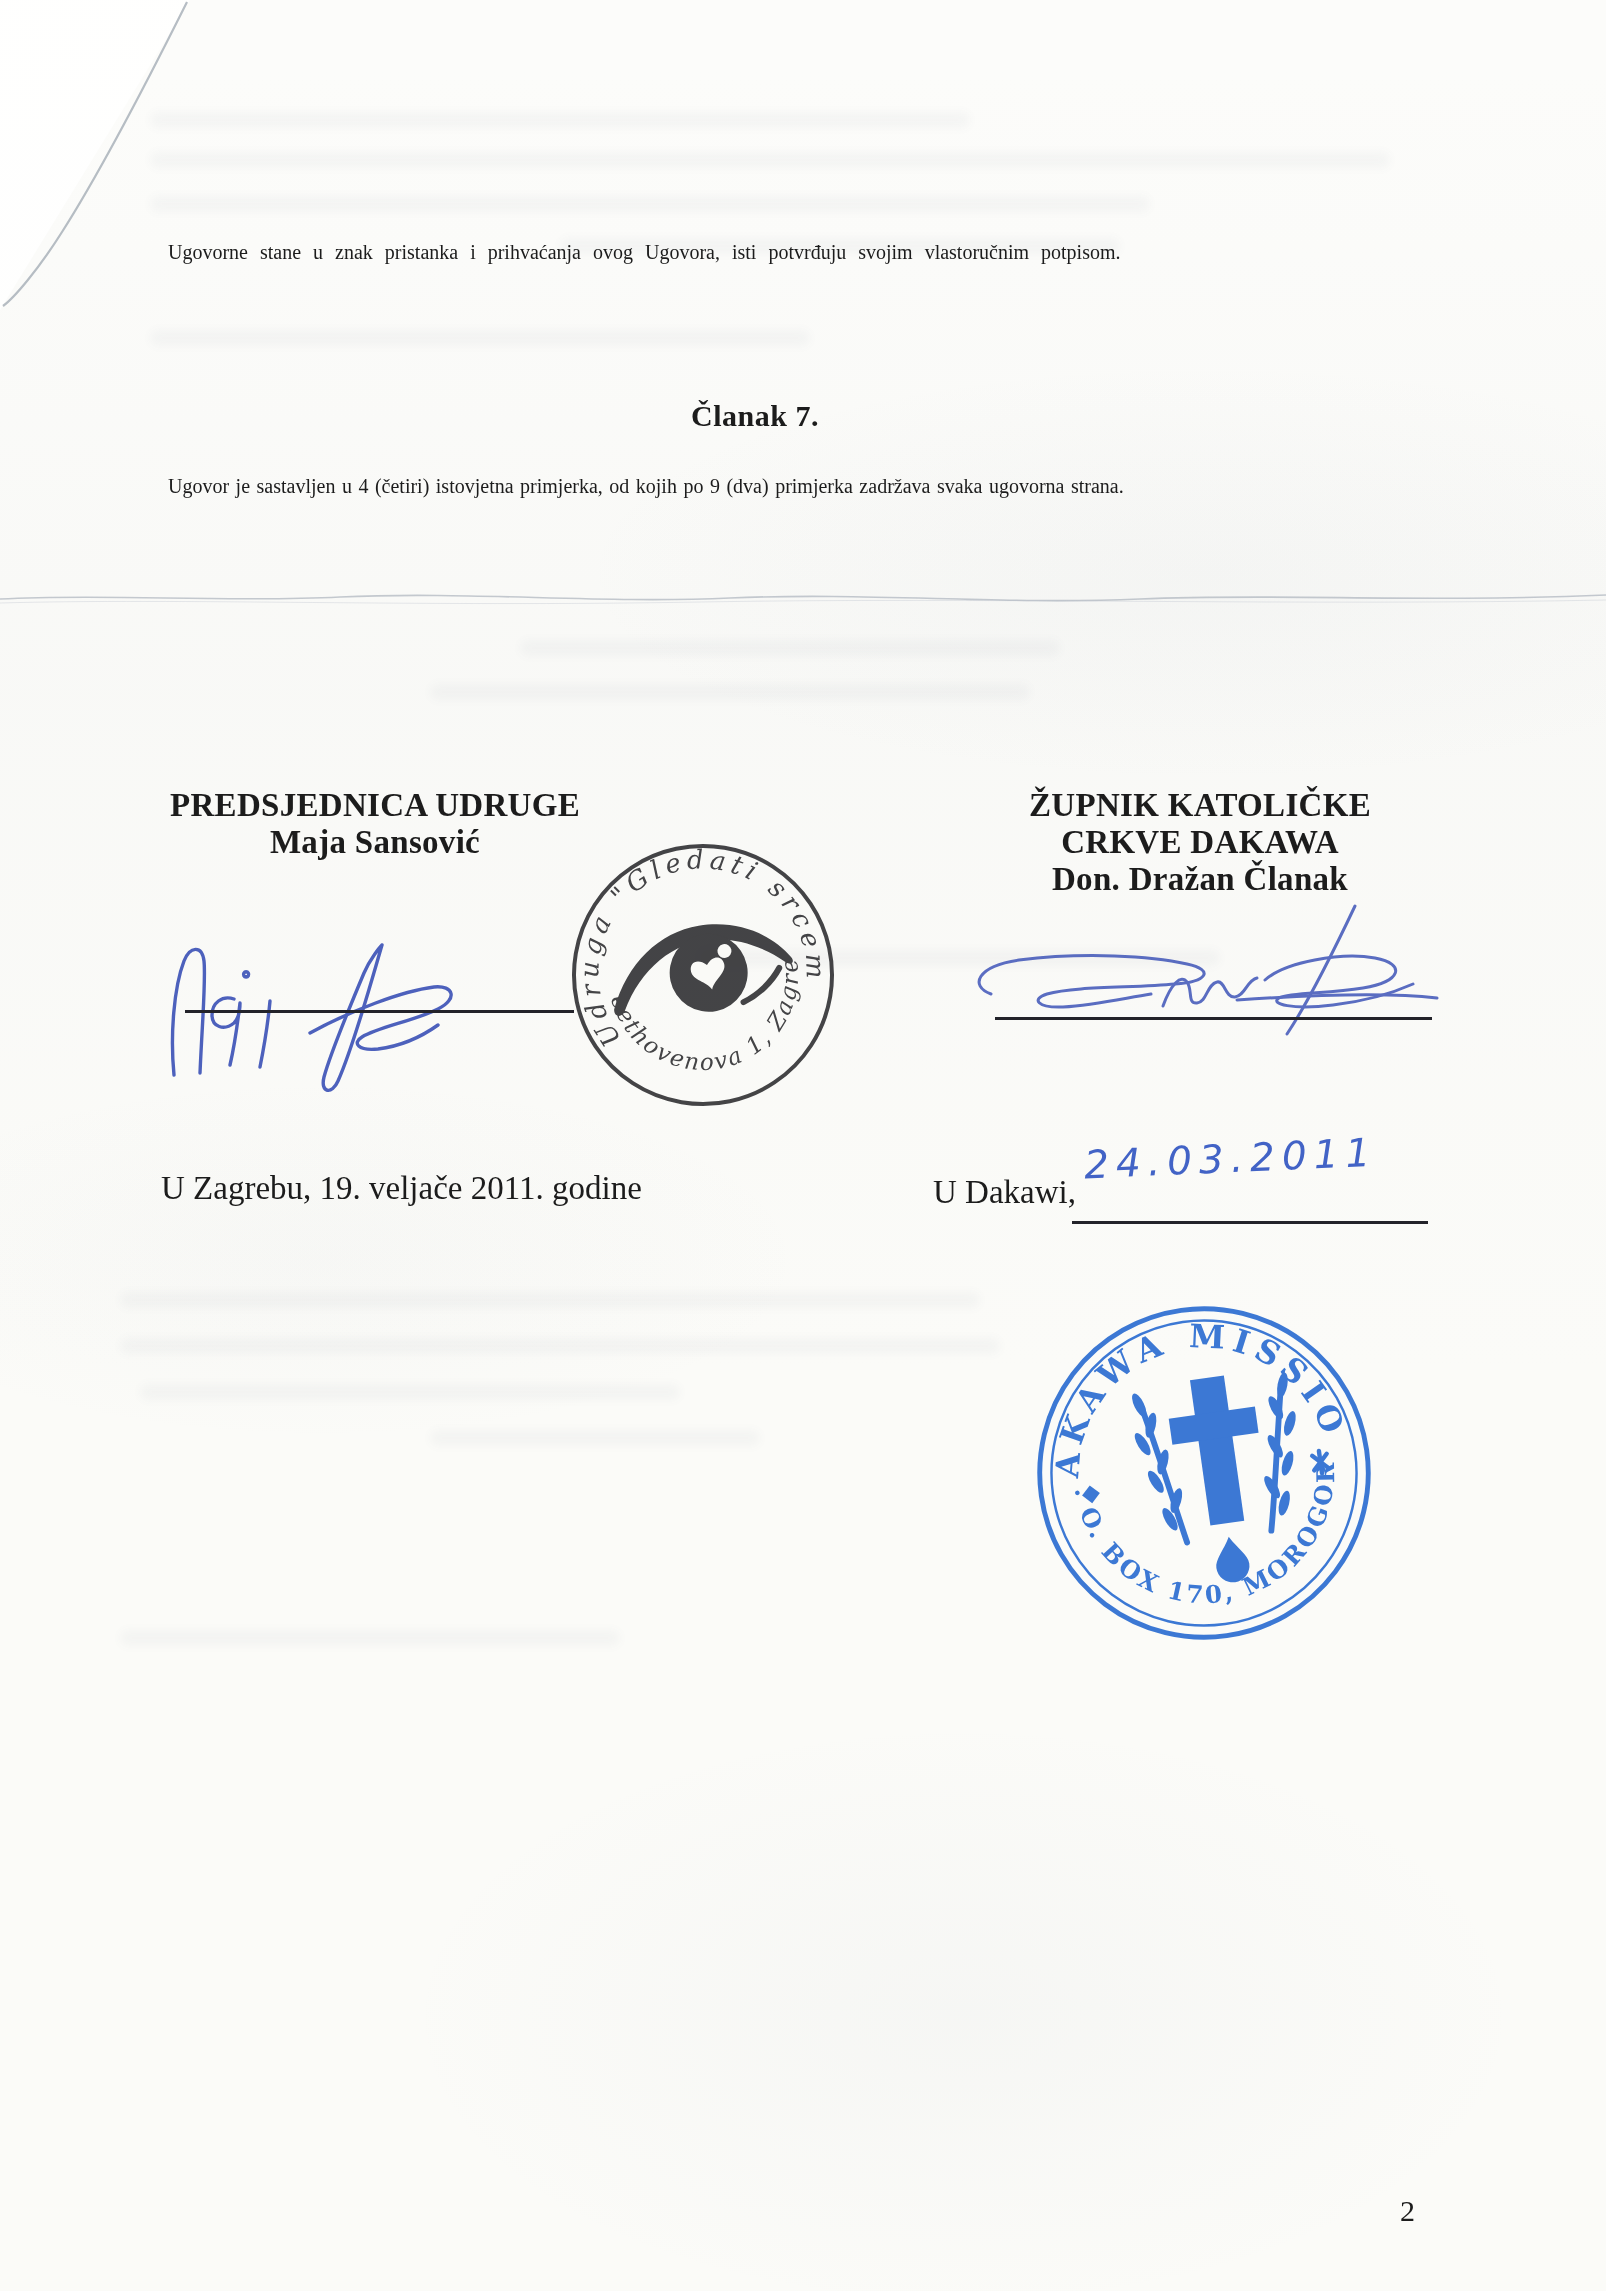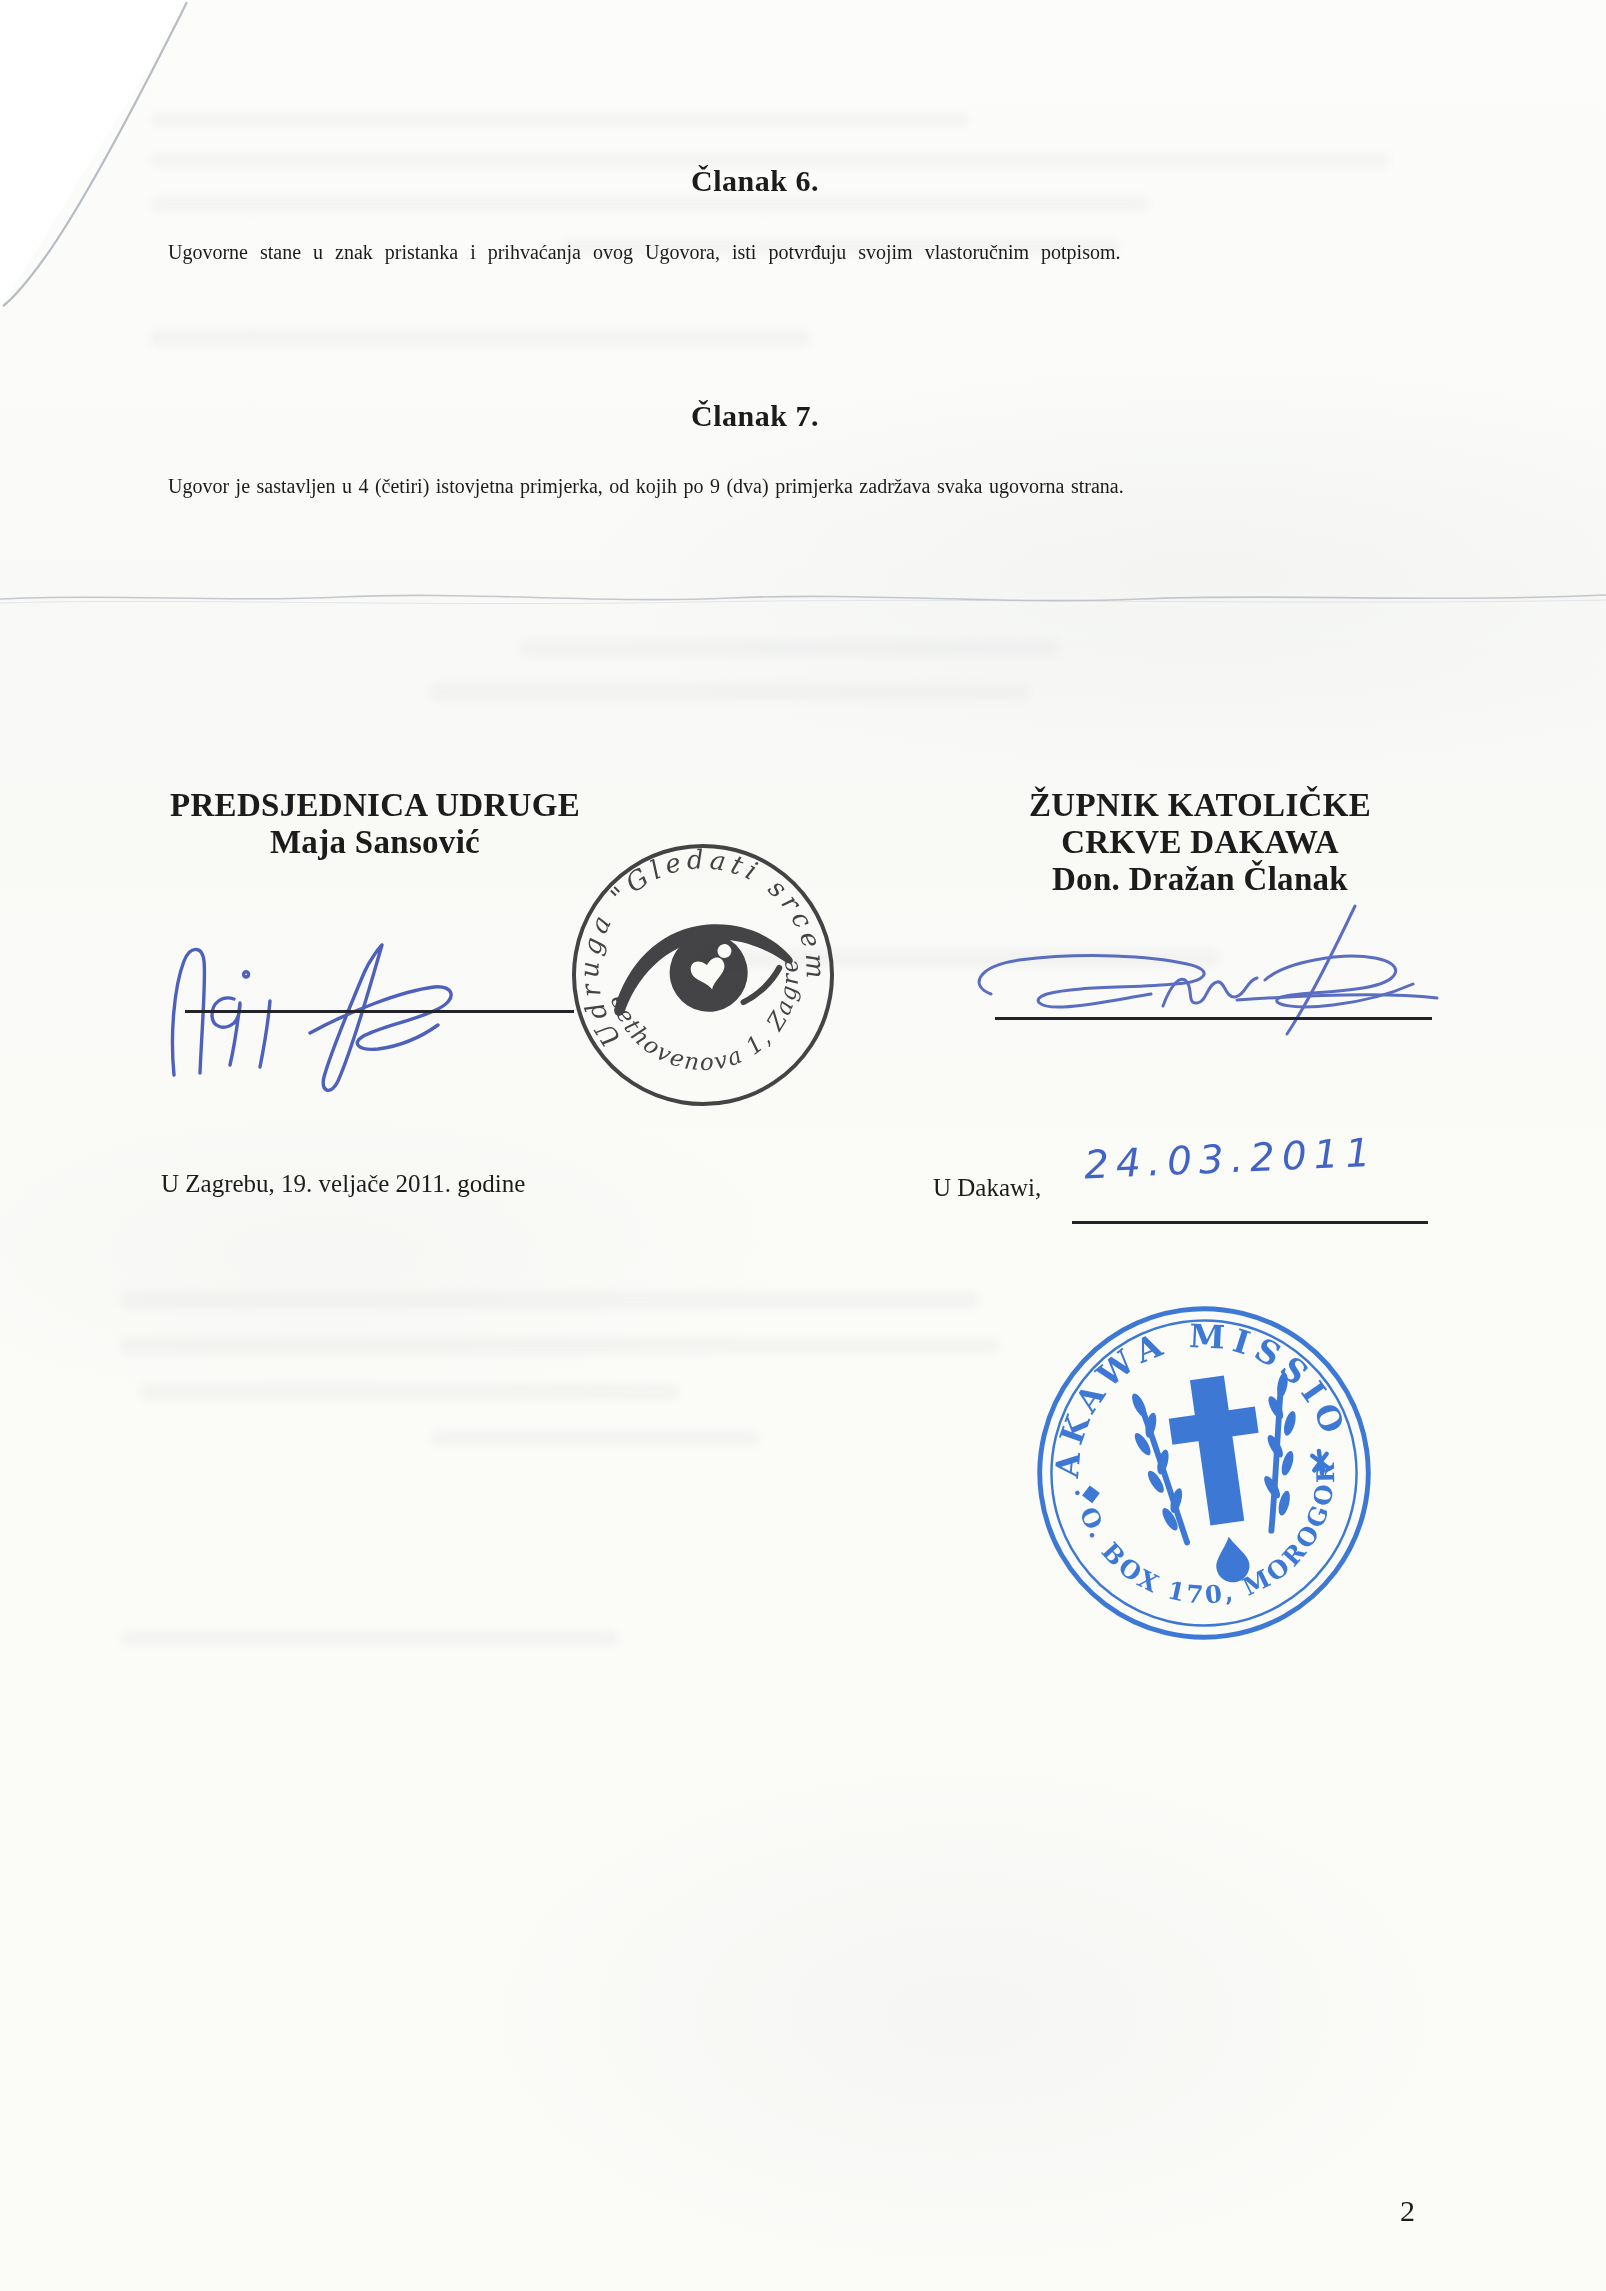--- a/index.html
+++ b/index.html
@@ -39,21 +39,21 @@
     position:absolute;left:168px;width:1287px;
     font-size:20px;line-height:44px;text-align:justify;
   }
   .para.p1{word-spacing:7px;}
   .para.p2{word-spacing:1.5px;}
   .sig-block{
     position:absolute;text-align:center;
     font-weight:bold;font-size:33px;line-height:37px;letter-spacing:.3px;
   }
   .sig-block .ln{display:block;}
-  .date-line{position:absolute;font-size:25px;}
+  .date-line{position:absolute;font-size:33px;}
   .rule{position:absolute;background:#23232a;}
   .hand-date{
     position:absolute;
     font-family:"DejaVu Sans",sans-serif;font-style:italic;
     font-size:39px;letter-spacing:7px;
     transform:rotate(-2.5deg);
     white-space:nowrap;
   }
   .page-number{position:absolute;font-size:30px;}
   svg{position:absolute;overflow:visible;}
@@ -84,21 +84,20 @@
   <div class="ghost" style="left:150px;top:330px;width:660px"></div>
   <div class="ghost" style="left:520px;top:640px;width:540px"></div>
   <div class="ghost" style="left:430px;top:684px;width:600px"></div>
   <div class="ghost" style="left:700px;top:950px;width:520px"></div>
   <div class="ghost" style="left:120px;top:1292px;width:860px"></div>
   <div class="ghost" style="left:120px;top:1338px;width:880px"></div>
   <div class="ghost" style="left:140px;top:1384px;width:540px"></div>
   <div class="ghost" style="left:430px;top:1430px;width:330px"></div>
   <div class="ghost" style="left:120px;top:1630px;width:500px"></div>
 
-  <div class="heading" style="top:164px">Članak 6.</div>
   <p class="para p1" style="top:210px">Ugovorne stane u znak pristanka i prihvaćanja ovog Ugovora, isti potvrđuju svojim vlastoručnim potpisom.</p>
 
   <div class="heading" style="top:399px">Članak 7.</div>
   <p class="para p2" style="top:444px">Ugovor je sastavljen u 4 (četiri) istovjetna primjerka, od kojih po 9 (dva) primjerka zadržava svaka ugovorna strana.</p>
 
   <div class="sig-block" style="left:130px;top:787px;width:490px">
     <span class="ln">PREDSJEDNICA UDRUGE</span>
     <span class="ln">Maja Sansović</span>
   </div>
 

